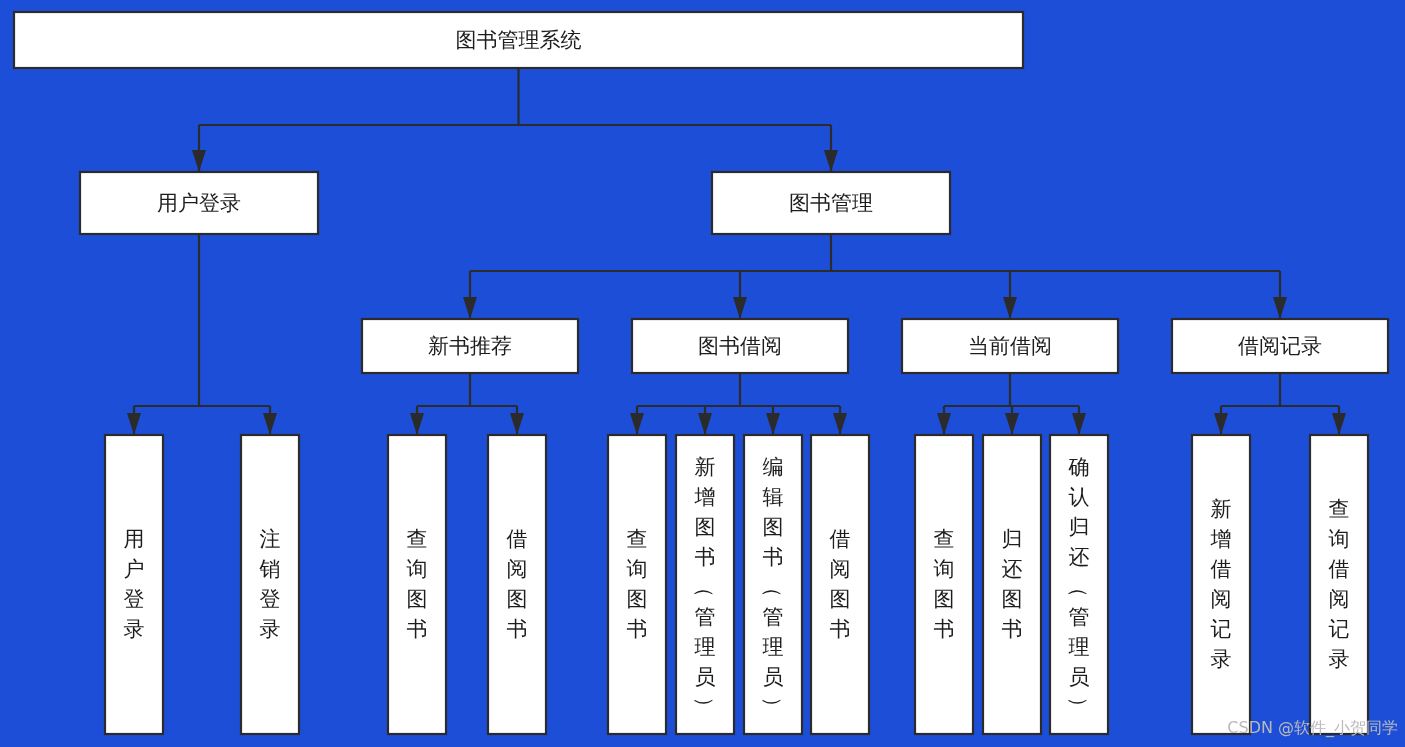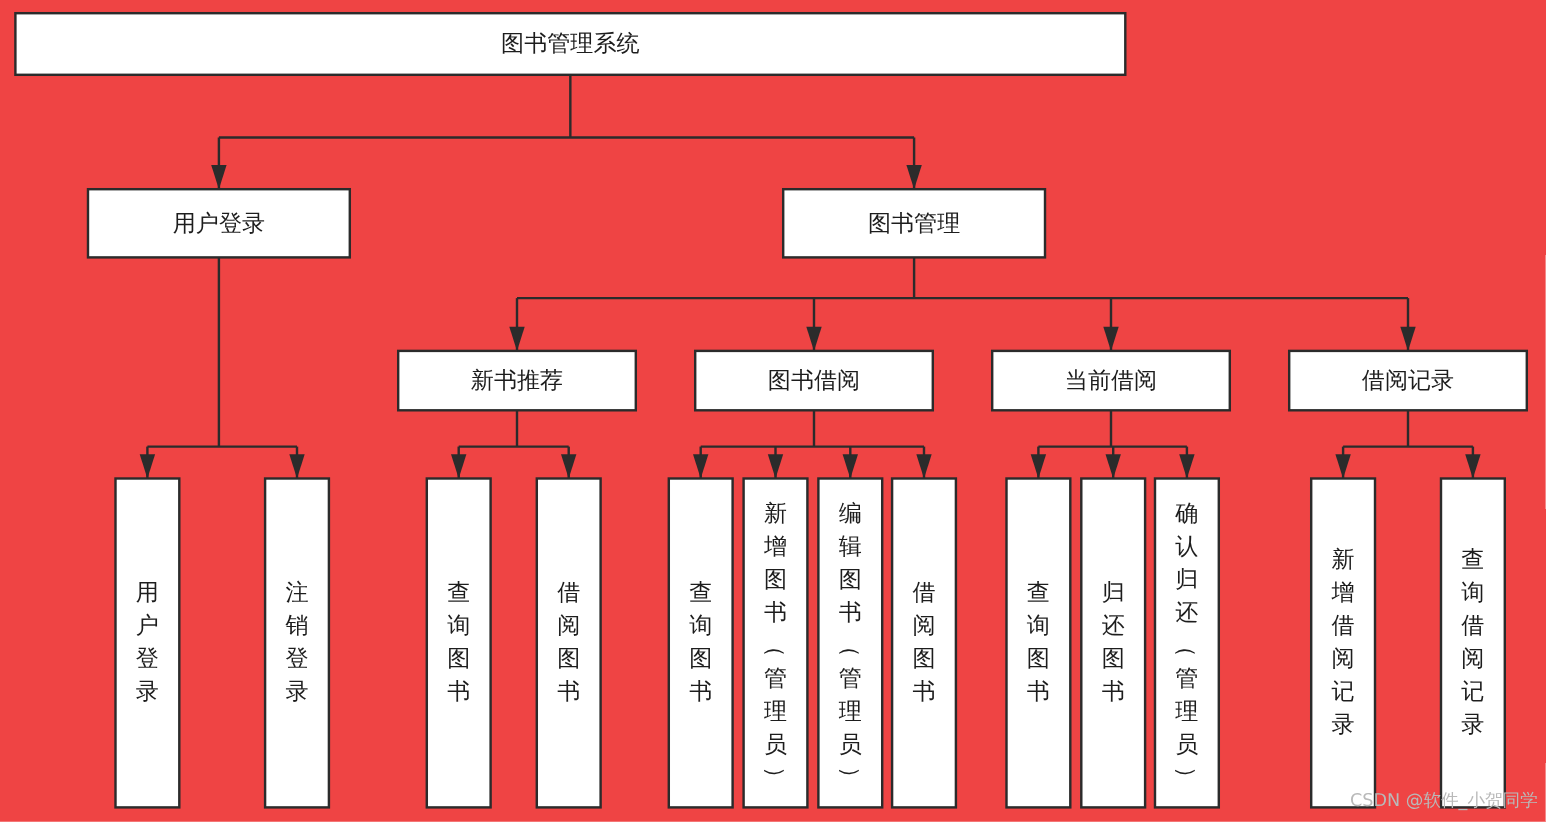--- a/index.html
+++ b/index.html
@@ -12,21 +12,21 @@
     width: 1405px;
     height: 747px;
     font-family: "DejaVu Sans", "Liberation Sans", sans-serif;
     overflow: hidden;
     position: relative;
   }
   #diagram-root {
     position: relative;
     width: 1405px;
     height: 747px;
-    background: #ef4444;
+    background: #1d4ed8;
   }
   svg#diagram-svg {
     position: absolute;
     left: 0;
     top: 0;
     width: 1405px;
     height: 747px;
     display: block;
   }
   .node-box {

